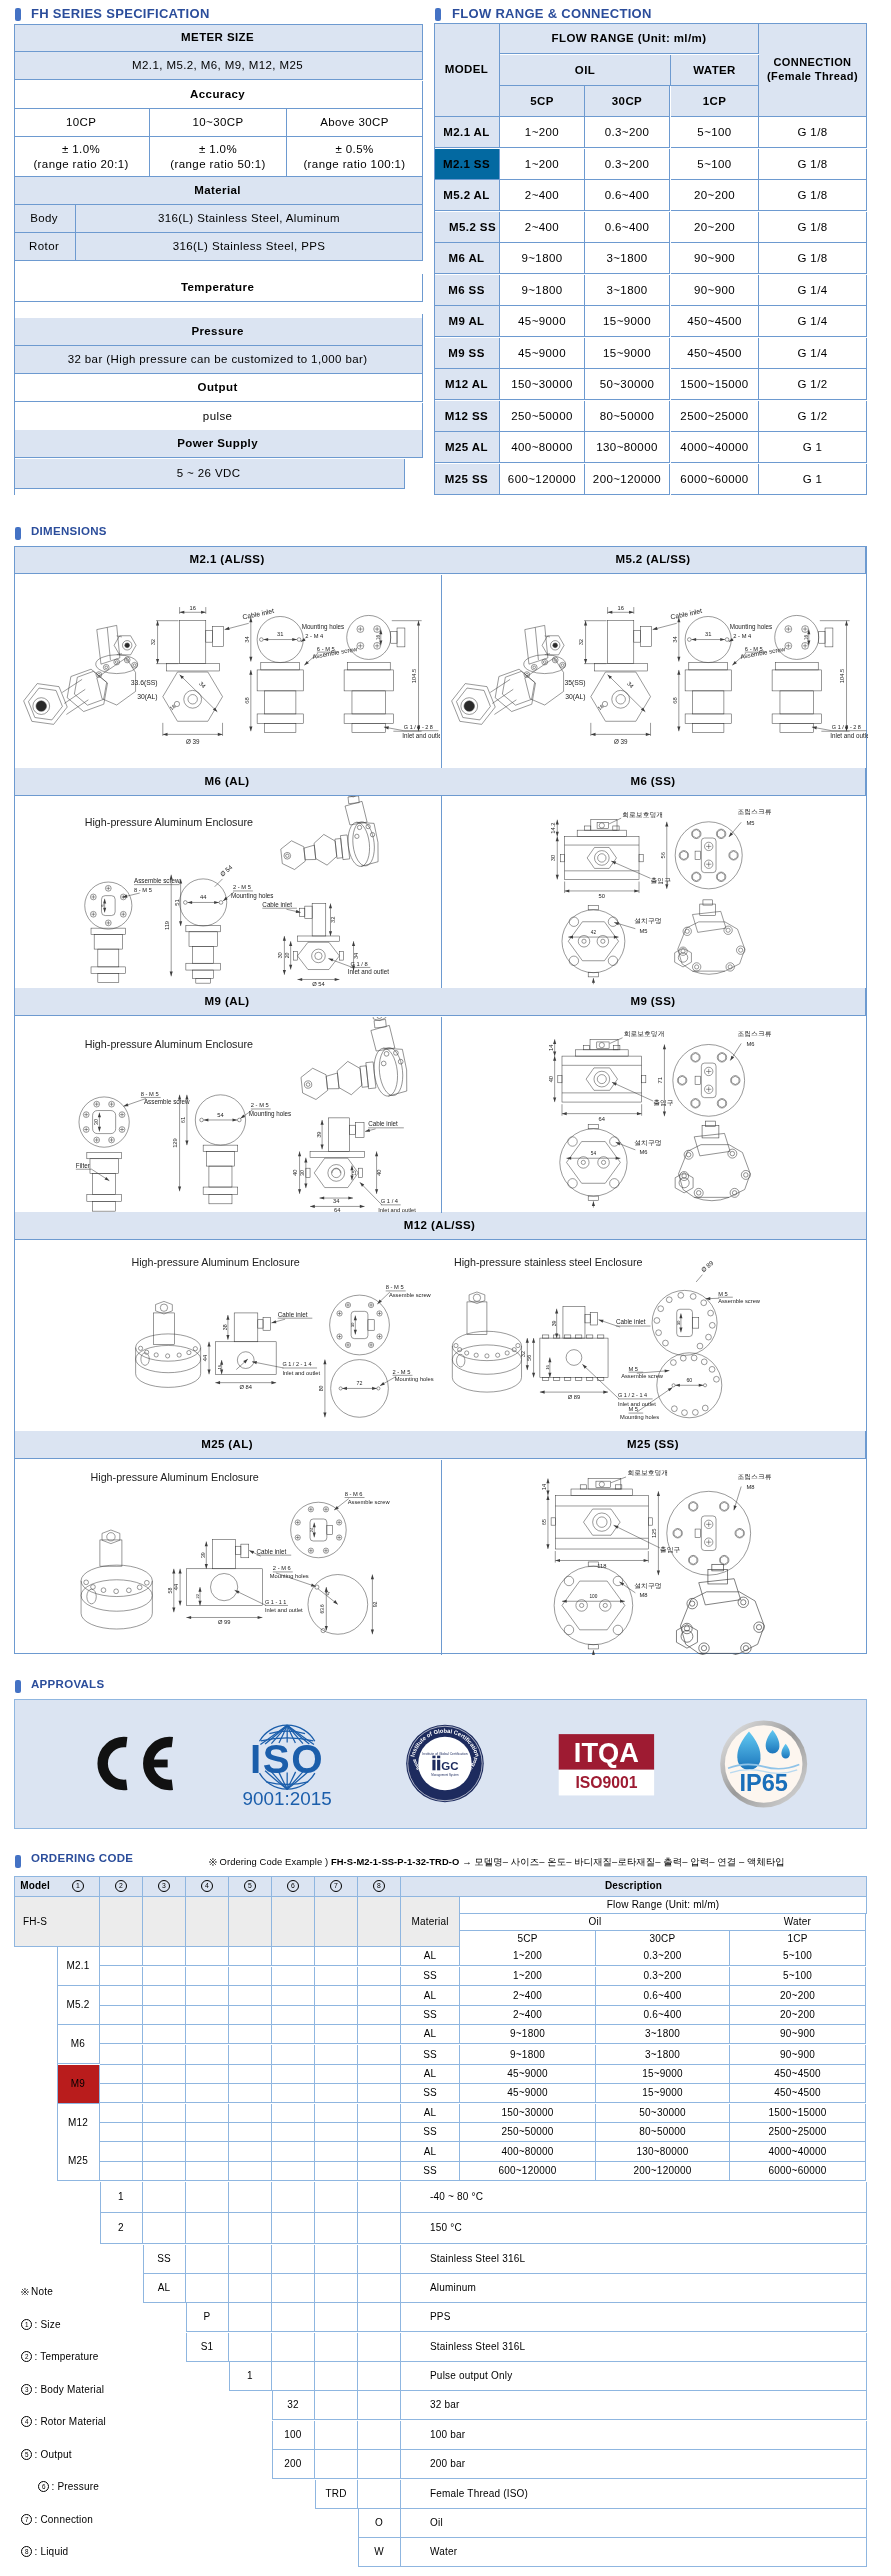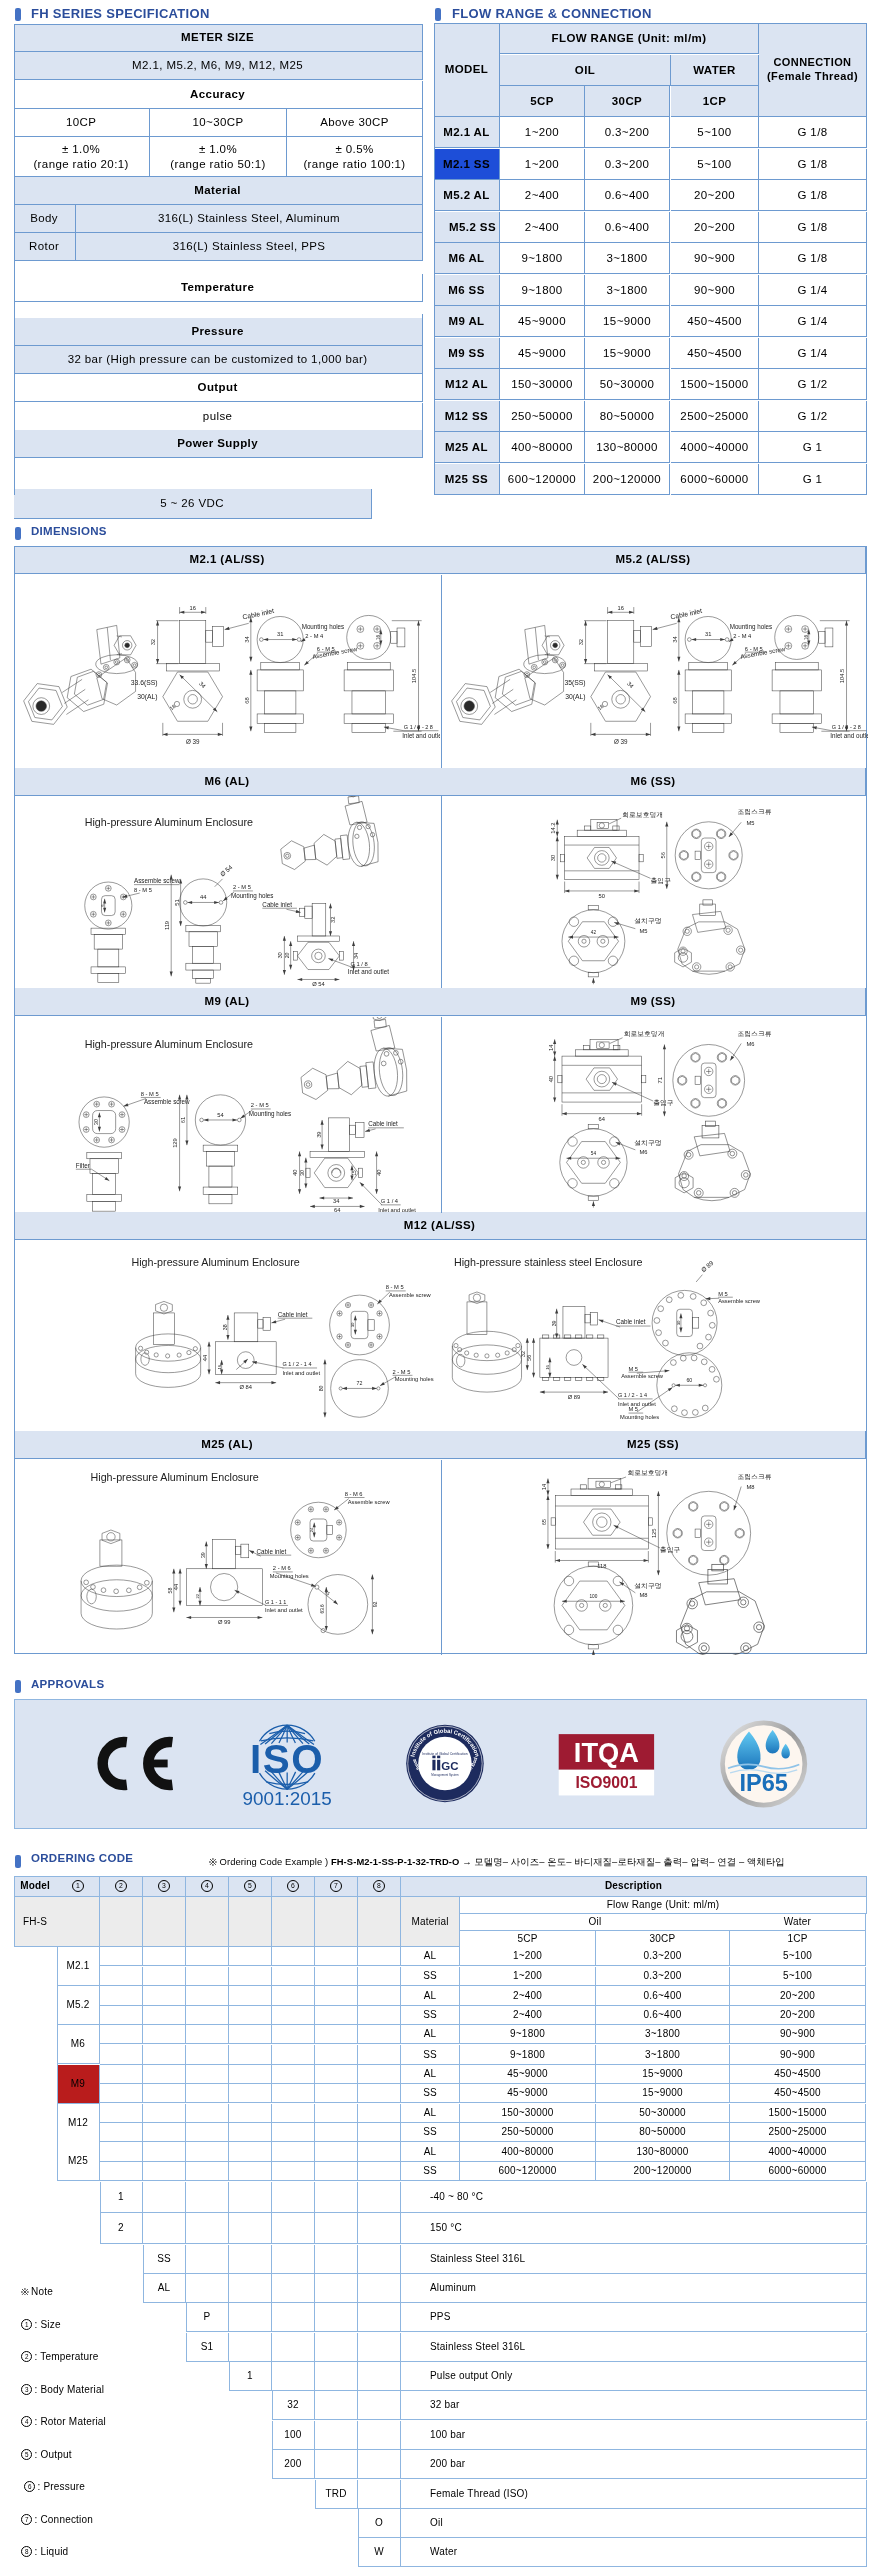--- a/index.html
+++ b/index.html
@@ -40,36 +40,36 @@
     <div style="left:76px;top:205px;width:347px;height:28px;position:absolute;box-sizing:border-box;display:flex;align-items:center;justify-content:center;text-align:center;background:#dbe4f2;border-right:0.5px solid #6d9ad0;border-bottom:0.5px solid #6d9ad0;font-size:11.5px;letter-spacing:0.4px;line-height:1.25;">316(L) Stainless Steel, Aluminum</div>
     <div style="left:13.6px;top:233px;width:62px;height:28px;position:absolute;box-sizing:border-box;display:flex;align-items:center;justify-content:center;text-align:center;background:#dbe4f2;border-right:0.5px solid #6d9ad0;border-bottom:0.5px solid #6d9ad0;font-size:11.5px;letter-spacing:0.4px;line-height:1.25;">Rotor</div>
     <div style="left:76px;top:233px;width:347px;height:28px;position:absolute;box-sizing:border-box;display:flex;align-items:center;justify-content:center;text-align:center;background:#dbe4f2;border-right:0.5px solid #6d9ad0;border-bottom:0.5px solid #6d9ad0;font-size:11.5px;letter-spacing:0.4px;line-height:1.25;">316(L) Stainless Steel, PPS</div>
     <div style="left:13.6px;top:262px;width:409px;height:28px;position:absolute;box-sizing:border-box;display:flex;align-items:center;justify-content:center;text-align:center;background:#fff;border-right:0.5px solid #6d9ad0;border-bottom:0.5px solid #6d9ad0;font-size:11.5px;letter-spacing:0.4px;line-height:1.25;font-weight:bold;margin-top:12px;">Temperature</div>
     <div style="left:13.6px;top:290px;width:409px;height:28px;position:absolute;box-sizing:border-box;display:flex;align-items:center;justify-content:center;text-align:center;background:#fff;border-right:0.5px solid #6d9ad0;border-bottom:0.5px solid #6d9ad0;font-size:11.5px;letter-spacing:0.4px;line-height:1.25;margin-top:24px;">-40°C ~ 80°C (The highest customized at 150°C)</div>
     <div style="left:13.6px;top:318px;width:409px;height:28px;position:absolute;box-sizing:border-box;display:flex;align-items:center;justify-content:center;text-align:center;background:#dbe4f2;border-right:0.5px solid #6d9ad0;border-bottom:0.5px solid #6d9ad0;font-size:11.5px;letter-spacing:0.4px;line-height:1.25;font-weight:bold;">Pressure</div>
     <div style="left:13.6px;top:346px;width:409px;height:28px;position:absolute;box-sizing:border-box;display:flex;align-items:center;justify-content:center;text-align:center;background:#dbe4f2;border-right:0.5px solid #6d9ad0;border-bottom:0.5px solid #6d9ad0;font-size:11.5px;letter-spacing:0.4px;line-height:1.25;">32 bar (High pressure can be customized to 1,000 bar)</div>
     <div style="left:13.6px;top:403px;width:409px;height:28px;position:absolute;box-sizing:border-box;display:flex;align-items:center;justify-content:center;text-align:center;background:#fff;border-right:0.5px solid #6d9ad0;border-bottom:0.5px solid #6d9ad0;font-size:11.5px;letter-spacing:0.4px;line-height:1.25;">pulse</div>
     <div style="left:13.6px;top:374px;width:409px;height:28px;position:absolute;box-sizing:border-box;display:flex;align-items:center;justify-content:center;text-align:center;background:#fff;border-right:0.5px solid #6d9ad0;border-bottom:0.5px solid #6d9ad0;font-size:11.5px;letter-spacing:0.4px;line-height:1.25;font-weight:bold;">Output</div>
     <div style="left:13.6px;top:430px;width:409px;height:28px;position:absolute;box-sizing:border-box;display:flex;align-items:center;justify-content:center;text-align:center;background:#dbe4f2;border-right:0.5px solid #6d9ad0;border-bottom:0.5px solid #6d9ad0;font-size:11.5px;letter-spacing:0.4px;line-height:1.25;font-weight:bold;">Power Supply</div>
-    <div style="left:13.6px;top:459px;width:358px;height:30px;position:absolute;box-sizing:border-box;display:flex;align-items:center;justify-content:center;text-align:center;background:#dbe4f2;border-right:0.5px solid #6d9ad0;border-bottom:0.5px solid #6d9ad0;font-size:11.5px;letter-spacing:0.4px;line-height:1.25;margin-top:30px;">5 ~ 26 VDC</div>
+    <div style="left:13.6px;top:459px;width:391px;height:30px;position:absolute;box-sizing:border-box;display:flex;align-items:center;justify-content:center;text-align:center;background:#dbe4f2;border-right:0.5px solid #6d9ad0;border-bottom:0.5px solid #6d9ad0;font-size:11.5px;letter-spacing:0.4px;line-height:1.25;">5 ~ 26 VDC</div>
     <div style="left:13.6px;top:24px;width:409px;height:471px;position:absolute;border-left:0.5px solid #6d9ad0;border-top:0.5px solid #6d9ad0;box-sizing:border-box;"></div>
     <div style="left:434px;top:23px;width:66px;height:94px;position:absolute;box-sizing:border-box;display:flex;align-items:center;justify-content:center;text-align:center;background:#dbe4f2;border-right:0.5px solid #6d9ad0;border-bottom:0.5px solid #6d9ad0;font-size:11.5px;letter-spacing:0.4px;line-height:1.25;font-weight:bold;">MODEL</div>
     <div style="left:500px;top:23px;width:259px;height:31px;position:absolute;box-sizing:border-box;display:flex;align-items:center;justify-content:center;text-align:center;background:#dbe4f2;border-right:0.5px solid #6d9ad0;border-bottom:0.5px solid #6d9ad0;font-size:11.5px;letter-spacing:0.4px;line-height:1.25;font-weight:bold;">FLOW RANGE (Unit: ml/m)</div>
     <div style="left:759px;top:23px;width:108px;height:94px;position:absolute;box-sizing:border-box;display:flex;align-items:center;justify-content:center;text-align:center;background:#dbe4f2;border-right:0.5px solid #6d9ad0;border-bottom:0.5px solid #6d9ad0;font-size:11px;letter-spacing:0.4px;line-height:1.25;font-weight:bold;">CONNECTION<br>(Female Thread)</div>
     <div style="left:500px;top:55px;width:171px;height:31px;position:absolute;box-sizing:border-box;display:flex;align-items:center;justify-content:center;text-align:center;background:#dbe4f2;border-right:0.5px solid #6d9ad0;border-bottom:0.5px solid #6d9ad0;font-size:11.5px;letter-spacing:0.4px;line-height:1.25;font-weight:bold;">OIL</div>
     <div style="left:671px;top:55px;width:88px;height:31px;position:absolute;box-sizing:border-box;display:flex;align-items:center;justify-content:center;text-align:center;background:#dbe4f2;border-right:0.5px solid #6d9ad0;border-bottom:0.5px solid #6d9ad0;font-size:11.5px;letter-spacing:0.4px;line-height:1.25;font-weight:bold;">WATER</div>
     <div style="left:500px;top:86px;width:85px;height:31px;position:absolute;box-sizing:border-box;display:flex;align-items:center;justify-content:center;text-align:center;background:#dbe4f2;border-right:0.5px solid #6d9ad0;border-bottom:0.5px solid #6d9ad0;font-size:11.5px;letter-spacing:0.4px;line-height:1.25;font-weight:bold;">5CP</div>
     <div style="left:585px;top:86px;width:85px;height:31px;position:absolute;box-sizing:border-box;display:flex;align-items:center;justify-content:center;text-align:center;background:#dbe4f2;border-right:0.5px solid #6d9ad0;border-bottom:0.5px solid #6d9ad0;font-size:11.5px;letter-spacing:0.4px;line-height:1.25;font-weight:bold;">30CP</div>
     <div style="left:671px;top:86px;width:88px;height:31px;position:absolute;box-sizing:border-box;display:flex;align-items:center;justify-content:center;text-align:center;background:#dbe4f2;border-right:0.5px solid #6d9ad0;border-bottom:0.5px solid #6d9ad0;font-size:11.5px;letter-spacing:0.4px;line-height:1.25;font-weight:bold;">1CP</div>
     <div style="left:434px;top:117px;width:66px;height:31px;position:absolute;box-sizing:border-box;display:flex;align-items:center;justify-content:center;text-align:center;background:#dbe4f2;border-right:0.5px solid #6d9ad0;border-bottom:0.5px solid #6d9ad0;font-size:11.5px;letter-spacing:0.4px;line-height:1.25;font-weight:bold;">M2.1 AL</div>
     <div style="left:500px;top:117px;width:85px;height:31px;position:absolute;box-sizing:border-box;display:flex;align-items:center;justify-content:center;text-align:center;background:#fff;border-right:0.5px solid #6d9ad0;border-bottom:0.5px solid #6d9ad0;font-size:11.5px;letter-spacing:0.4px;line-height:1.25;">1~200</div>
     <div style="left:585px;top:117px;width:85px;height:31px;position:absolute;box-sizing:border-box;display:flex;align-items:center;justify-content:center;text-align:center;background:#fff;border-right:0.5px solid #6d9ad0;border-bottom:0.5px solid #6d9ad0;font-size:11.5px;letter-spacing:0.4px;line-height:1.25;">0.3~200</div>
     <div style="left:671px;top:117px;width:88px;height:31px;position:absolute;box-sizing:border-box;display:flex;align-items:center;justify-content:center;text-align:center;background:#fff;border-right:0.5px solid #6d9ad0;border-bottom:0.5px solid #6d9ad0;font-size:11.5px;letter-spacing:0.4px;line-height:1.25;">5~100</div>
     <div style="left:759px;top:117px;width:108px;height:31px;position:absolute;box-sizing:border-box;display:flex;align-items:center;justify-content:center;text-align:center;background:#fff;border-right:0.5px solid #6d9ad0;border-bottom:0.5px solid #6d9ad0;font-size:11.5px;letter-spacing:0.4px;line-height:1.25;">G 1/8</div>
-    <div style="left:434px;top:149px;width:66px;height:31px;position:absolute;box-sizing:border-box;display:flex;align-items:center;justify-content:center;text-align:center;background:#1d4ed8;border-right:0.5px solid #6d9ad0;border-bottom:0.5px solid #6d9ad0;font-size:11.5px;letter-spacing:0.4px;line-height:1.25;font-weight:bold;">M2.1 SS</div>
+    <div style="left:434px;top:149px;width:66px;height:31px;position:absolute;box-sizing:border-box;display:flex;align-items:center;justify-content:center;text-align:center;background:#0369a1;border-right:0.5px solid #6d9ad0;border-bottom:0.5px solid #6d9ad0;font-size:11.5px;letter-spacing:0.4px;line-height:1.25;font-weight:bold;">M2.1 SS</div>
     <div style="left:500px;top:149px;width:85px;height:31px;position:absolute;box-sizing:border-box;display:flex;align-items:center;justify-content:center;text-align:center;background:#fff;border-right:0.5px solid #6d9ad0;border-bottom:0.5px solid #6d9ad0;font-size:11.5px;letter-spacing:0.4px;line-height:1.25;">1~200</div>
     <div style="left:585px;top:149px;width:85px;height:31px;position:absolute;box-sizing:border-box;display:flex;align-items:center;justify-content:center;text-align:center;background:#fff;border-right:0.5px solid #6d9ad0;border-bottom:0.5px solid #6d9ad0;font-size:11.5px;letter-spacing:0.4px;line-height:1.25;">0.3~200</div>
     <div style="left:671px;top:149px;width:88px;height:31px;position:absolute;box-sizing:border-box;display:flex;align-items:center;justify-content:center;text-align:center;background:#fff;border-right:0.5px solid #6d9ad0;border-bottom:0.5px solid #6d9ad0;font-size:11.5px;letter-spacing:0.4px;line-height:1.25;">5~100</div>
     <div style="left:759px;top:149px;width:108px;height:31px;position:absolute;box-sizing:border-box;display:flex;align-items:center;justify-content:center;text-align:center;background:#fff;border-right:0.5px solid #6d9ad0;border-bottom:0.5px solid #6d9ad0;font-size:11.5px;letter-spacing:0.4px;line-height:1.25;">G 1/8</div>
     <div style="left:434px;top:180px;width:66px;height:31px;position:absolute;box-sizing:border-box;display:flex;align-items:center;justify-content:center;text-align:center;background:#dbe4f2;border-right:0.5px solid #6d9ad0;border-bottom:0.5px solid #6d9ad0;font-size:11.5px;letter-spacing:0.4px;line-height:1.25;font-weight:bold;">M5.2 AL</div>
     <div style="left:500px;top:180px;width:85px;height:31px;position:absolute;box-sizing:border-box;display:flex;align-items:center;justify-content:center;text-align:center;background:#fff;border-right:0.5px solid #6d9ad0;border-bottom:0.5px solid #6d9ad0;font-size:11.5px;letter-spacing:0.4px;line-height:1.25;">2~400</div>
     <div style="left:585px;top:180px;width:85px;height:31px;position:absolute;box-sizing:border-box;display:flex;align-items:center;justify-content:center;text-align:center;background:#fff;border-right:0.5px solid #6d9ad0;border-bottom:0.5px solid #6d9ad0;font-size:11.5px;letter-spacing:0.4px;line-height:1.25;">0.6~400</div>
     <div style="left:671px;top:180px;width:88px;height:31px;position:absolute;box-sizing:border-box;display:flex;align-items:center;justify-content:center;text-align:center;background:#fff;border-right:0.5px solid #6d9ad0;border-bottom:0.5px solid #6d9ad0;font-size:11.5px;letter-spacing:0.4px;line-height:1.25;">20~200</div>
     <div style="left:759px;top:180px;width:108px;height:31px;position:absolute;box-sizing:border-box;display:flex;align-items:center;justify-content:center;text-align:center;background:#fff;border-right:0.5px solid #6d9ad0;border-bottom:0.5px solid #6d9ad0;font-size:11.5px;letter-spacing:0.4px;line-height:1.25;">G 1/8</div>
     <div style="left:434px;top:212px;width:66px;height:31px;position:absolute;box-sizing:border-box;display:flex;align-items:center;justify-content:center;text-align:center;background:#dbe4f2;border-right:0.5px solid #6d9ad0;border-bottom:0.5px solid #6d9ad0;font-size:11.5px;letter-spacing:0.4px;line-height:1.25;font-weight:bold;padding-left:12px;">M5.2 SS</div>
@@ -458,21 +458,21 @@
         <circle cx="7.5" cy="1.8" r="1.4" fill="#000"></circle>
         <circle cx="7.5" cy="13.2" r="1.4" fill="#000"></circle>
         <circle cx="1.8" cy="7.5" r="1.4" fill="#000"></circle>
         <circle cx="13.2" cy="7.5" r="1.4" fill="#000"></circle>
       </svg> Note</div>
     <div style="position:absolute;left:21px;top:2319px;font-size:10px;letter-spacing:0.2px;display:flex;align-items:center;gap:2.1px;"><span style="display:inline-flex;align-items:center;justify-content:center;width:9.4px;height:9.4px;border:0.6px solid #000;border-radius:50%;font-size:6.3px;letter-spacing:0">1</span> : Size</div>
     <div style="position:absolute;left:21px;top:2351px;font-size:10px;letter-spacing:0.2px;display:flex;align-items:center;gap:2.1px;"><span style="display:inline-flex;align-items:center;justify-content:center;width:9.4px;height:9.4px;border:0.6px solid #000;border-radius:50%;font-size:6.3px;letter-spacing:0">2</span> : Temperature</div>
     <div style="position:absolute;left:21px;top:2384px;font-size:10px;letter-spacing:0.2px;display:flex;align-items:center;gap:2.1px;"><span style="display:inline-flex;align-items:center;justify-content:center;width:9.4px;height:9.4px;border:0.6px solid #000;border-radius:50%;font-size:6.3px;letter-spacing:0">3</span> : Body Material</div>
     <div style="position:absolute;left:21px;top:2416px;font-size:10px;letter-spacing:0.2px;display:flex;align-items:center;gap:2.1px;"><span style="display:inline-flex;align-items:center;justify-content:center;width:9.4px;height:9.4px;border:0.6px solid #000;border-radius:50%;font-size:6.3px;letter-spacing:0">4</span> : Rotor Material</div>
     <div style="position:absolute;left:21px;top:2449px;font-size:10px;letter-spacing:0.2px;display:flex;align-items:center;gap:2.1px;"><span style="display:inline-flex;align-items:center;justify-content:center;width:9.4px;height:9.4px;border:0.6px solid #000;border-radius:50%;font-size:6.3px;letter-spacing:0">5</span> : Output</div>
-    <div style="position:absolute;left:24px;top:2481px;font-size:10px;letter-spacing:0.2px;display:flex;align-items:center;gap:2.1px;"><span style="display:inline-flex;align-items:center;justify-content:center;width:9.4px;height:9.4px;border:0.6px solid #000;border-radius:50%;font-size:6.3px;letter-spacing:0">6</span> : Pressure</div>
+    <div style="position:absolute;left:38px;top:2481px;font-size:10px;letter-spacing:0.2px;display:flex;align-items:center;gap:2.1px;"><span style="display:inline-flex;align-items:center;justify-content:center;width:9.4px;height:9.4px;border:0.6px solid #000;border-radius:50%;font-size:6.3px;letter-spacing:0">6</span> : Pressure</div>
     <div style="position:absolute;left:21px;top:2514px;font-size:10px;letter-spacing:0.2px;display:flex;align-items:center;gap:2.1px;"><span style="display:inline-flex;align-items:center;justify-content:center;width:9.4px;height:9.4px;border:0.6px solid #000;border-radius:50%;font-size:6.3px;letter-spacing:0">7</span> : Connection</div>
     <div style="position:absolute;left:21px;top:2546px;font-size:10px;letter-spacing:0.2px;display:flex;align-items:center;gap:2.1px;"><span style="display:inline-flex;align-items:center;justify-content:center;width:9.4px;height:9.4px;border:0.6px solid #000;border-radius:50%;font-size:6.3px;letter-spacing:0">8</span> : Liquid</div>
     <div style="left:13.6px;top:546px;width:428px;height:28px;position:absolute;box-sizing:border-box;display:flex;align-items:center;justify-content:center;text-align:center;background:#dbe4f2;border-right:0.5px solid #6d9ad0;border-bottom:0.5px solid #6d9ad0;font-size:11.5px;letter-spacing:0.4px;line-height:1.25;font-weight:bold;">M2.1 (AL/SS)</div>
     <div style="left:441px;top:546px;width:425px;height:28px;position:absolute;box-sizing:border-box;display:flex;align-items:center;justify-content:center;text-align:center;background:#dbe4f2;border-right:0.5px solid #6d9ad0;border-bottom:0.5px solid #6d9ad0;font-size:11.5px;letter-spacing:0.4px;line-height:1.25;font-weight:bold;">M5.2 (AL/SS)</div>
     <div style="left:13.6px;top:768px;width:428px;height:28px;position:absolute;box-sizing:border-box;display:flex;align-items:center;justify-content:center;text-align:center;background:#dbe4f2;border-right:0.5px solid #6d9ad0;border-bottom:0.5px solid #6d9ad0;font-size:11.5px;letter-spacing:0.4px;line-height:1.25;font-weight:bold;">M6 (AL)</div>
     <div style="left:441px;top:768px;width:425px;height:28px;position:absolute;box-sizing:border-box;display:flex;align-items:center;justify-content:center;text-align:center;background:#dbe4f2;border-right:0.5px solid #6d9ad0;border-bottom:0.5px solid #6d9ad0;font-size:11.5px;letter-spacing:0.4px;line-height:1.25;font-weight:bold;">M6 (SS)</div>
     <div style="left:13.6px;top:988px;width:428px;height:28px;position:absolute;box-sizing:border-box;display:flex;align-items:center;justify-content:center;text-align:center;background:#dbe4f2;border-right:0.5px solid #6d9ad0;border-bottom:0.5px solid #6d9ad0;font-size:11.5px;letter-spacing:0.4px;line-height:1.25;font-weight:bold;">M9 (AL)</div>
     <div style="left:441px;top:988px;width:425px;height:28px;position:absolute;box-sizing:border-box;display:flex;align-items:center;justify-content:center;text-align:center;background:#dbe4f2;border-right:0.5px solid #6d9ad0;border-bottom:0.5px solid #6d9ad0;font-size:11.5px;letter-spacing:0.4px;line-height:1.25;font-weight:bold;">M9 (SS)</div>
     <div style="left:13.6px;top:1212px;width:853px;height:28px;position:absolute;box-sizing:border-box;display:flex;align-items:center;justify-content:center;text-align:center;background:#dbe4f2;border-right:0.5px solid #6d9ad0;border-bottom:0.5px solid #6d9ad0;font-size:11.5px;letter-spacing:0.4px;line-height:1.25;font-weight:bold;">M12 (AL/SS)</div>
     <div style="left:13.6px;top:1431px;width:428px;height:28px;position:absolute;box-sizing:border-box;display:flex;align-items:center;justify-content:center;text-align:center;background:#dbe4f2;border-right:0.5px solid #6d9ad0;border-bottom:0.5px solid #6d9ad0;font-size:11.5px;letter-spacing:0.4px;line-height:1.25;font-weight:bold;">M25 (AL)</div>

